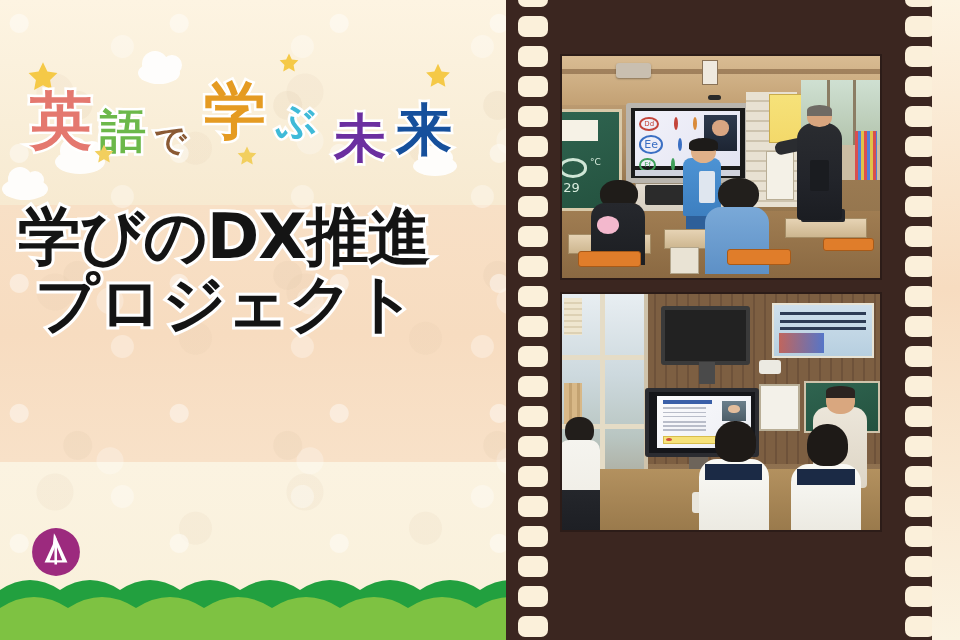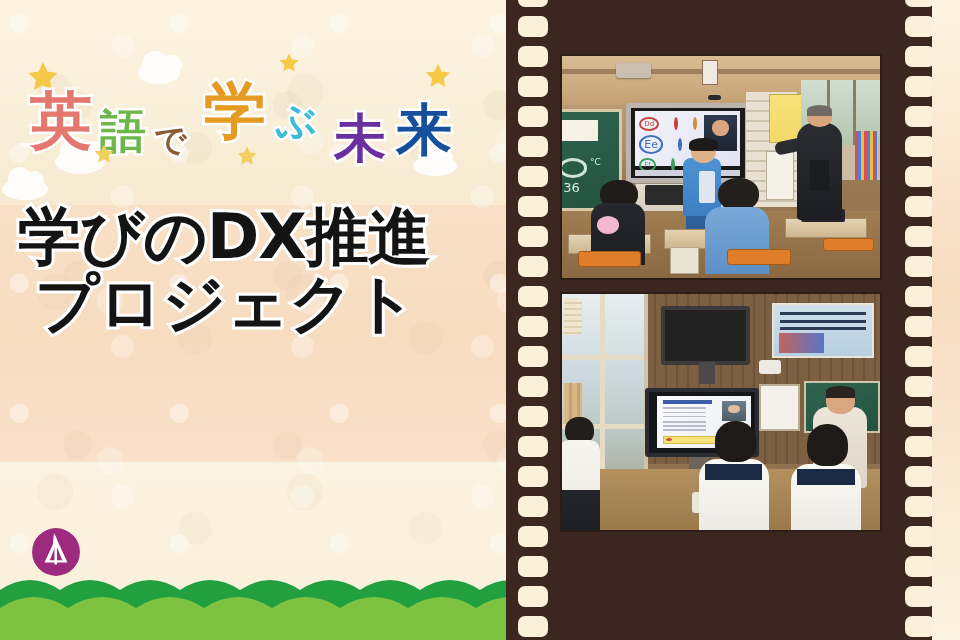--- a/index.html
+++ b/index.html
@@ -506,21 +506,21 @@
     <div class="frame frame-1">
       <div class="ph p1">
         <div class="ceiling"></div>
         <div class="ceil-beam"></div>
         <div class="speaker"></div>
         <div class="pic-frame"></div>
 
         <div class="blackboard">
           <div class="bb-note"></div>
           <div class="bb-chalk1"></div>
-          <div class="bb-chalk2">36</div>
+          <div class="bb-chalk2">29</div>
           <div class="bb-chalk3">°C</div>
         </div>
 
         <div class="whiteboard">
           <div class="wb-screen">
             <div class="wb-grid">
               <div class="wb-row">
                 <span style="font-size:7px;color:#c3443a;border:2px solid #c3443a;border-radius:50%;padding:1px 3px;">Dd</span>
                 <span class="wb-pill" style="border-color:#c3443a"></span>
                 <span class="wb-pill" style="border-color:#d98a3a"></span>

